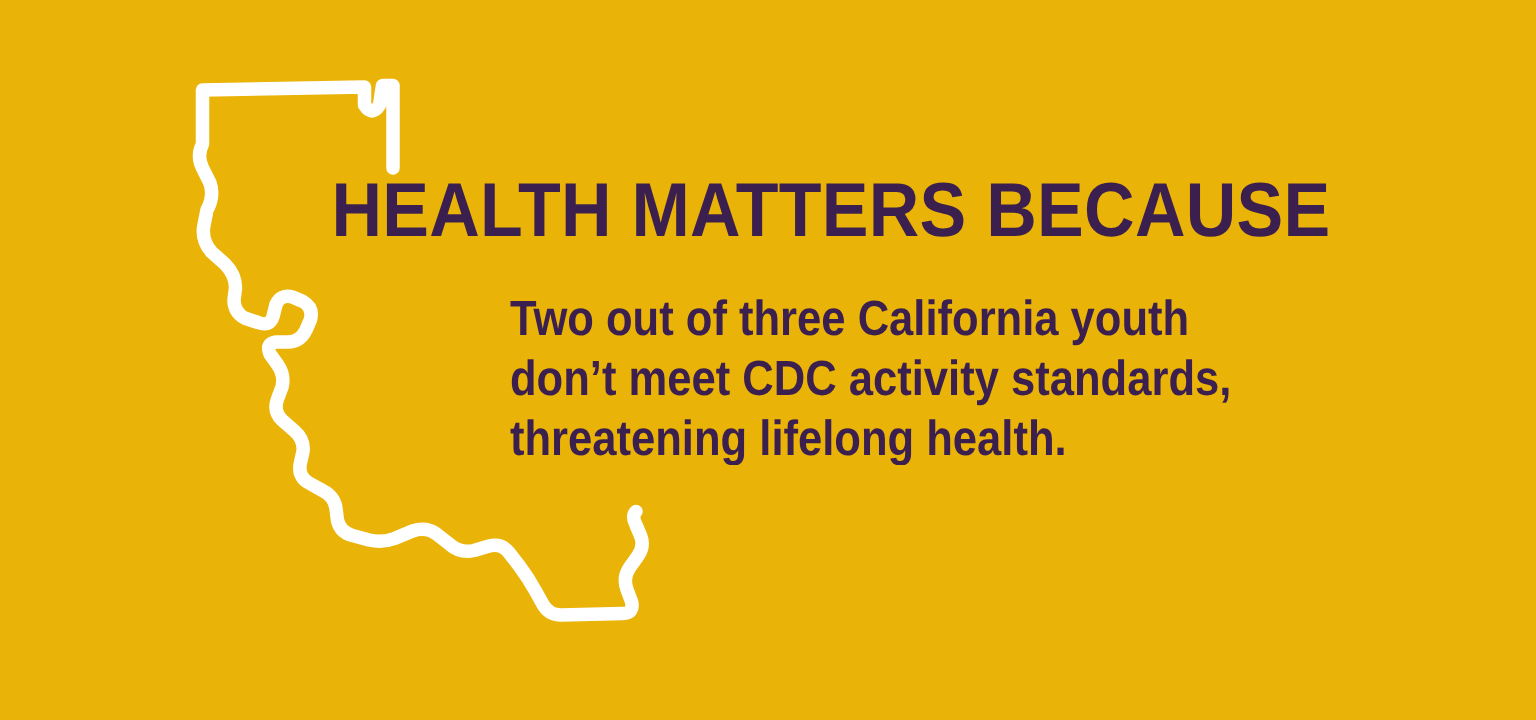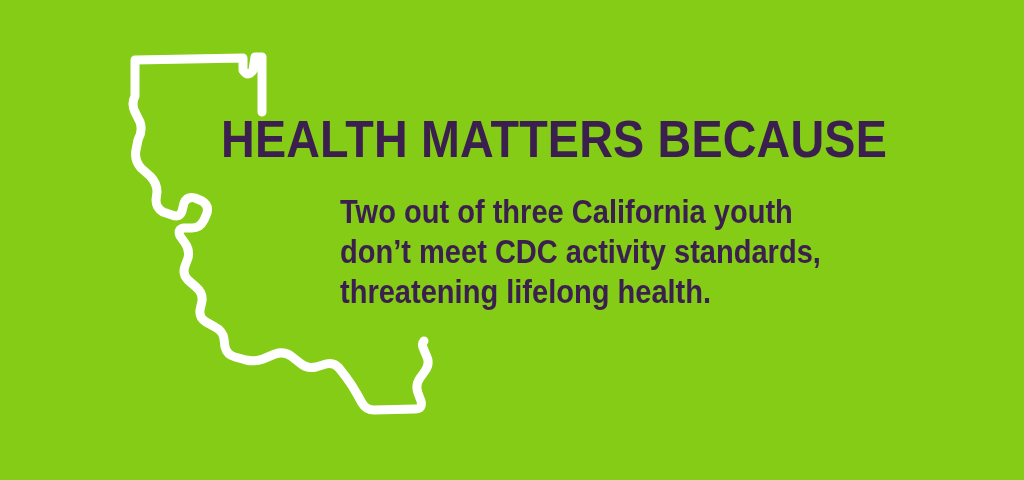--- a/index.html
+++ b/index.html
@@ -9,21 +9,21 @@
   body {
     width: 1024px;
     height: 480px;
     overflow: hidden;
     font-family: "Liberation Sans", sans-serif;
   }
   #poster {
     position: relative;
     width: 1024px;
     height: 480px;
-    background: #84cc16;
+    background: #eab308;
     overflow: hidden;
   }
   #state-map {
     position: absolute;
     left: 0;
     top: 0;
     width: 1024px;
     height: 480px;
     pointer-events: none;
   }

